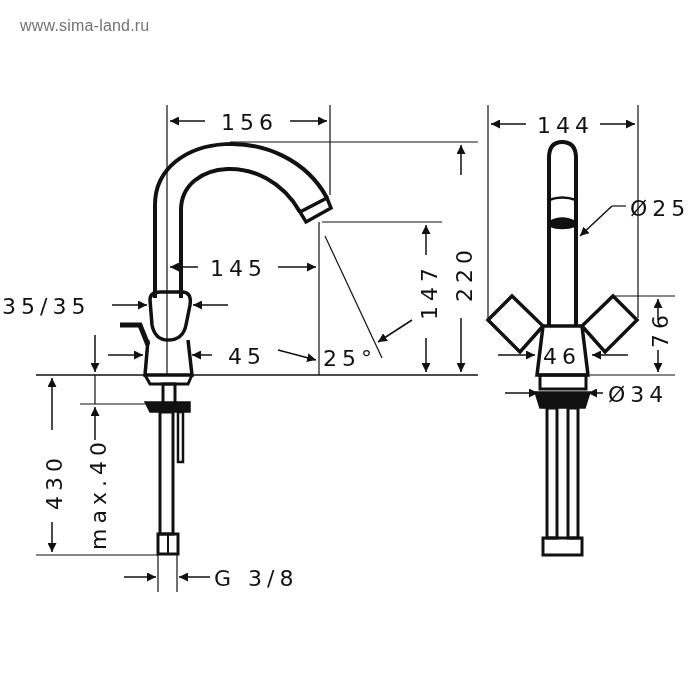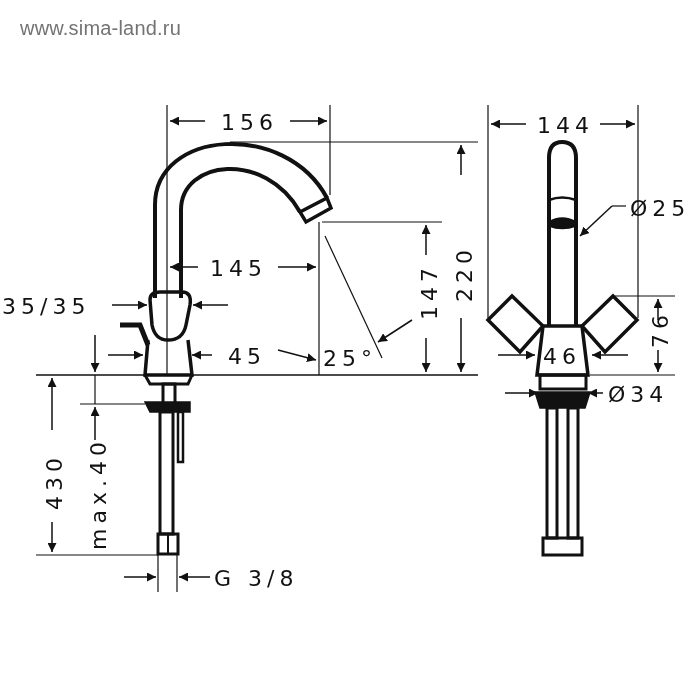--- a/index.html
+++ b/index.html
@@ -1,17 +1,17 @@
 <!DOCTYPE html>
 <html><head>
 <meta charset="utf-8">
 <style>
   html, body { margin:0; padding:0; background:#ffffff; }
   body { width:700px; height:700px; position:relative; overflow:hidden; font-family:"Liberation Sans", sans-serif; }
-  .watermark { position:absolute; left:20px; top:17px; font-size:20px; color:#737373; letter-spacing:0.2px; }
+  .watermark { position:absolute; left:20px; top:17px; font-size:16px; color:#737373; letter-spacing:0.2px; }
   svg { position:absolute; left:0; top:0; }
   .dim { font-family:"DejaVu Sans", sans-serif; font-size:22px; fill:#111; letter-spacing:5px; }
 </style>
 </head>
 <body>
 
 <div class="watermark">www.sima-land.ru</div>
 
 <svg width="700" height="700" viewBox="0 0 700 700">
   <defs>

